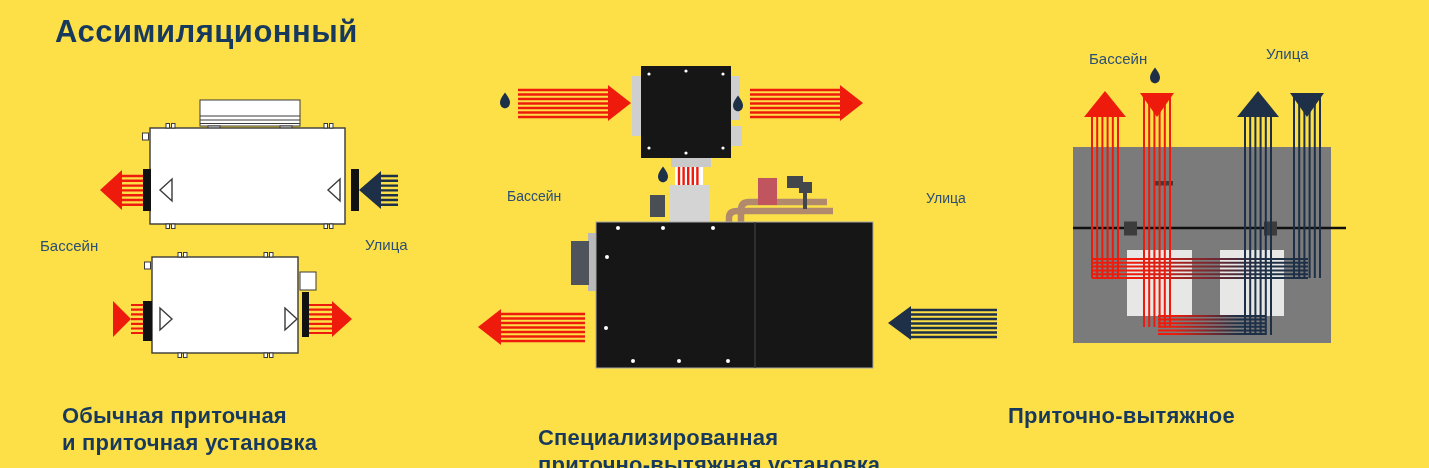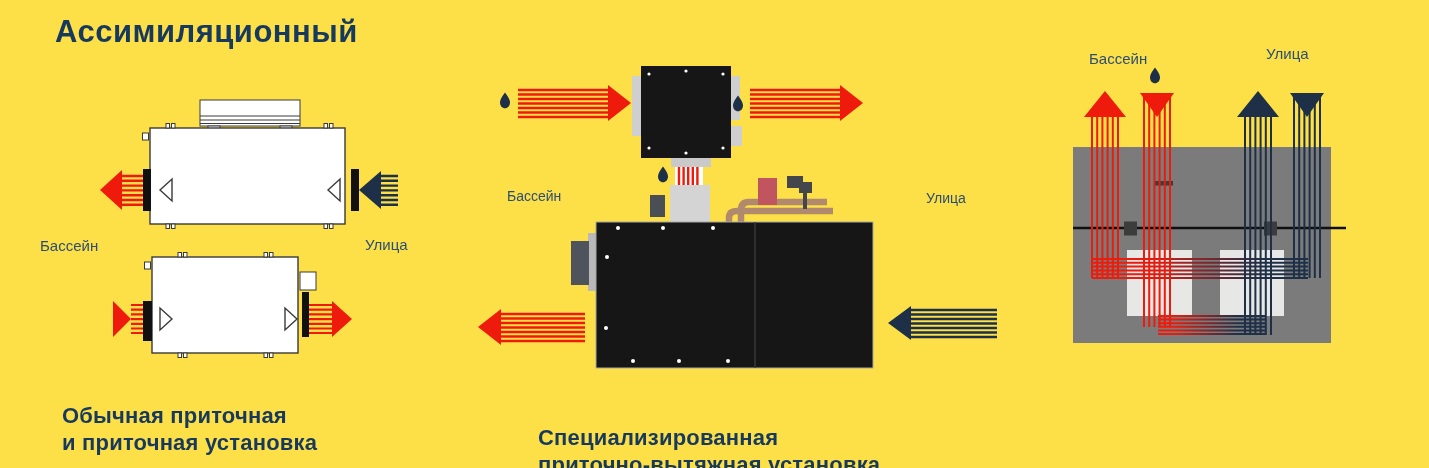--- a/index.html
+++ b/index.html
@@ -221,16 +221,17 @@
       </g>
       <g>
         <path class="sN" stroke-width="2" d="M239 40V223M244.2 40V223M249.4 40V223M254.6 40V223M259.8 40V223M265 40V223"></path>
         <polygon class="fN" points="235,38 269,38 252,62"></polygon>
       </g>
       <path class="fN" transform="translate(100,20)" d="M0 -7.5 C2.4 -4 5 -0.8 5 2.3 C5 6 2.8 8.3 0 8.3 C-2.8 8.3 -5 6 -5 2.3 C-5 -0.8 -2.4 -4 0 -7.5 Z"></path>
     </svg>
     <div class="label" style="left:1089px;top:50px">Бассейн</div>
     <div class="label" style="left:1266px;top:45px">Улица</div>
     <div class="caption" style="left:1008px;top:402px">
+      <div>Приточно-вытяжное</div>
     </div>
   </div>
 
 </div>
 
 </body></html>

